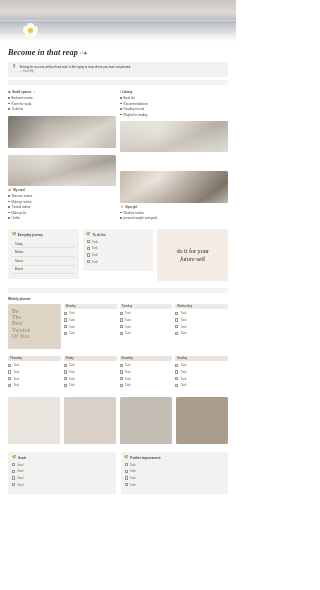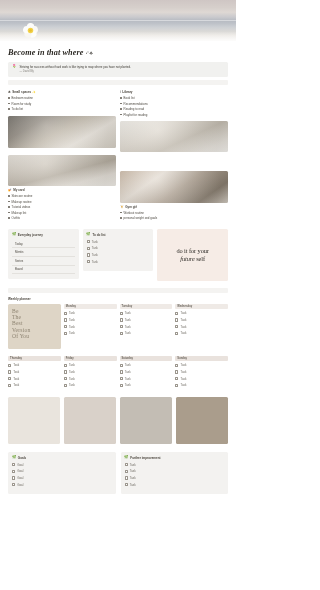--- a/index.html
+++ b/index.html
@@ -266,21 +266,21 @@
     <ellipse cx="14" cy="29" rx="8.5" ry="7.5" fill="#f8f6f1" transform="rotate(210 14 29)"></ellipse>
     <ellipse cx="10" cy="18" rx="8.5" ry="7.5" fill="#fdfdfb" transform="rotate(285 10 18)"></ellipse>
     <circle cx="20" cy="20" r="6.5" fill="#f2d24b"></circle>
     <circle cx="20" cy="20" r="3.2" fill="#e8bf2e"></circle>
   </g>
 </svg>
 
 <div class="page">
 
   <div class="page-title">
-    <span>Become in that where</span>
+    <span>Become in that reap</span>
     <span class="title-sparkle">⋅˚✧</span>
   </div>
 
   <div class="callout">
     <span class="callout-icon">🌷</span>
     <div>
       <div class="callout-text">Striving for success without hard work is like trying to reap where you have not planted.</div>
       <div class="callout-sub">— David Bly</div>
     </div>
   </div>

